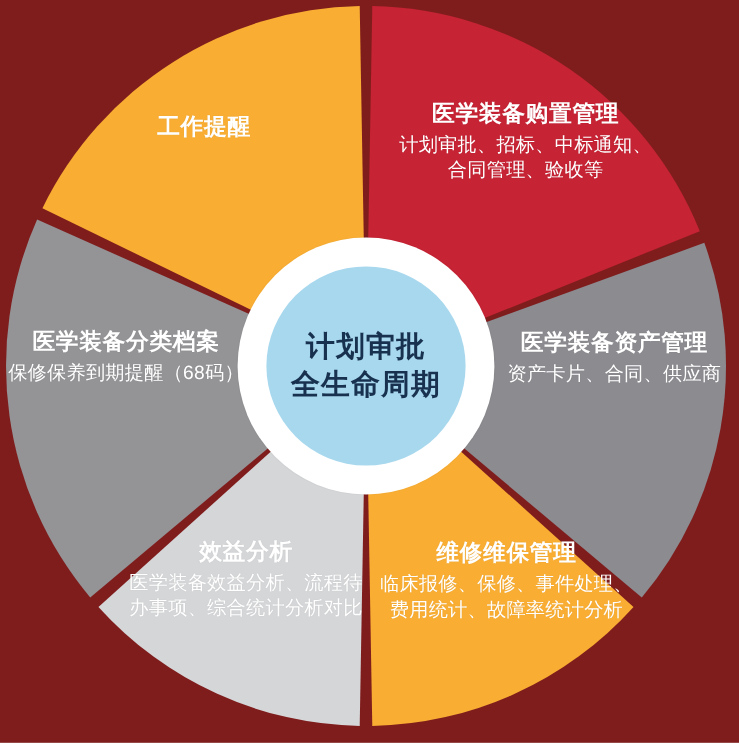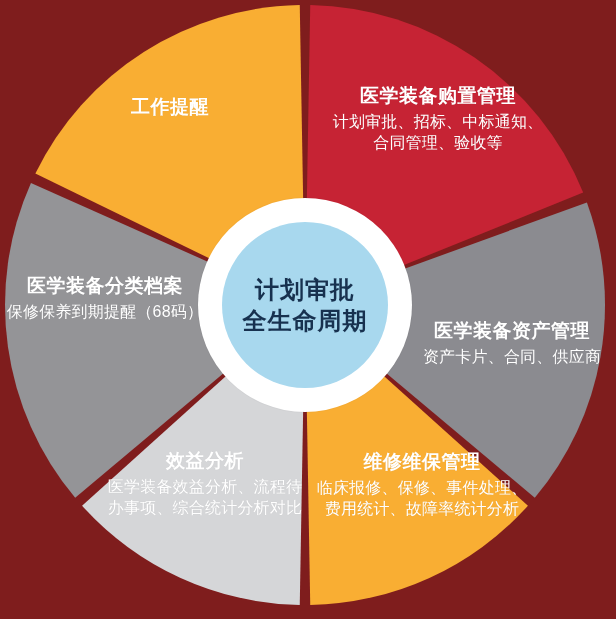--- a/index.html
+++ b/index.html
@@ -41,21 +41,21 @@
     margin-bottom: 4px;
     white-space: nowrap;
   }
   .seg-desc {
     font-size: 16px;
     font-weight: 400;
     letter-spacing: 0.2px;
   }
   
   #label-purchase      { left: 330px; top: 84px;  width: 216px; }
-  #label-asset         { left: 408px; top: 275px; width: 208px; margin-top: 44px; }
+  #label-asset         { left: 408px; top: 275px; width: 208px; }
   #label-maintenance   { left: 300px; top: 450px; width: 212px; margin-left: 16px; }
   #label-benefit       { left: 100px; top: 449px; width: 210px; font-family: Liberation Serif, serif; }
   #label-archive       { left: 2px;   top: 274px; width: 206px; }
   #label-reminder      { left: 62px;  top: 95px;  width: 216px; }
 
   #label-benefit .seg-title { color: #ffffff; }
   #label-benefit .seg-desc  { color: #ffffff; }
 
   .center-hub {
     position: absolute;

